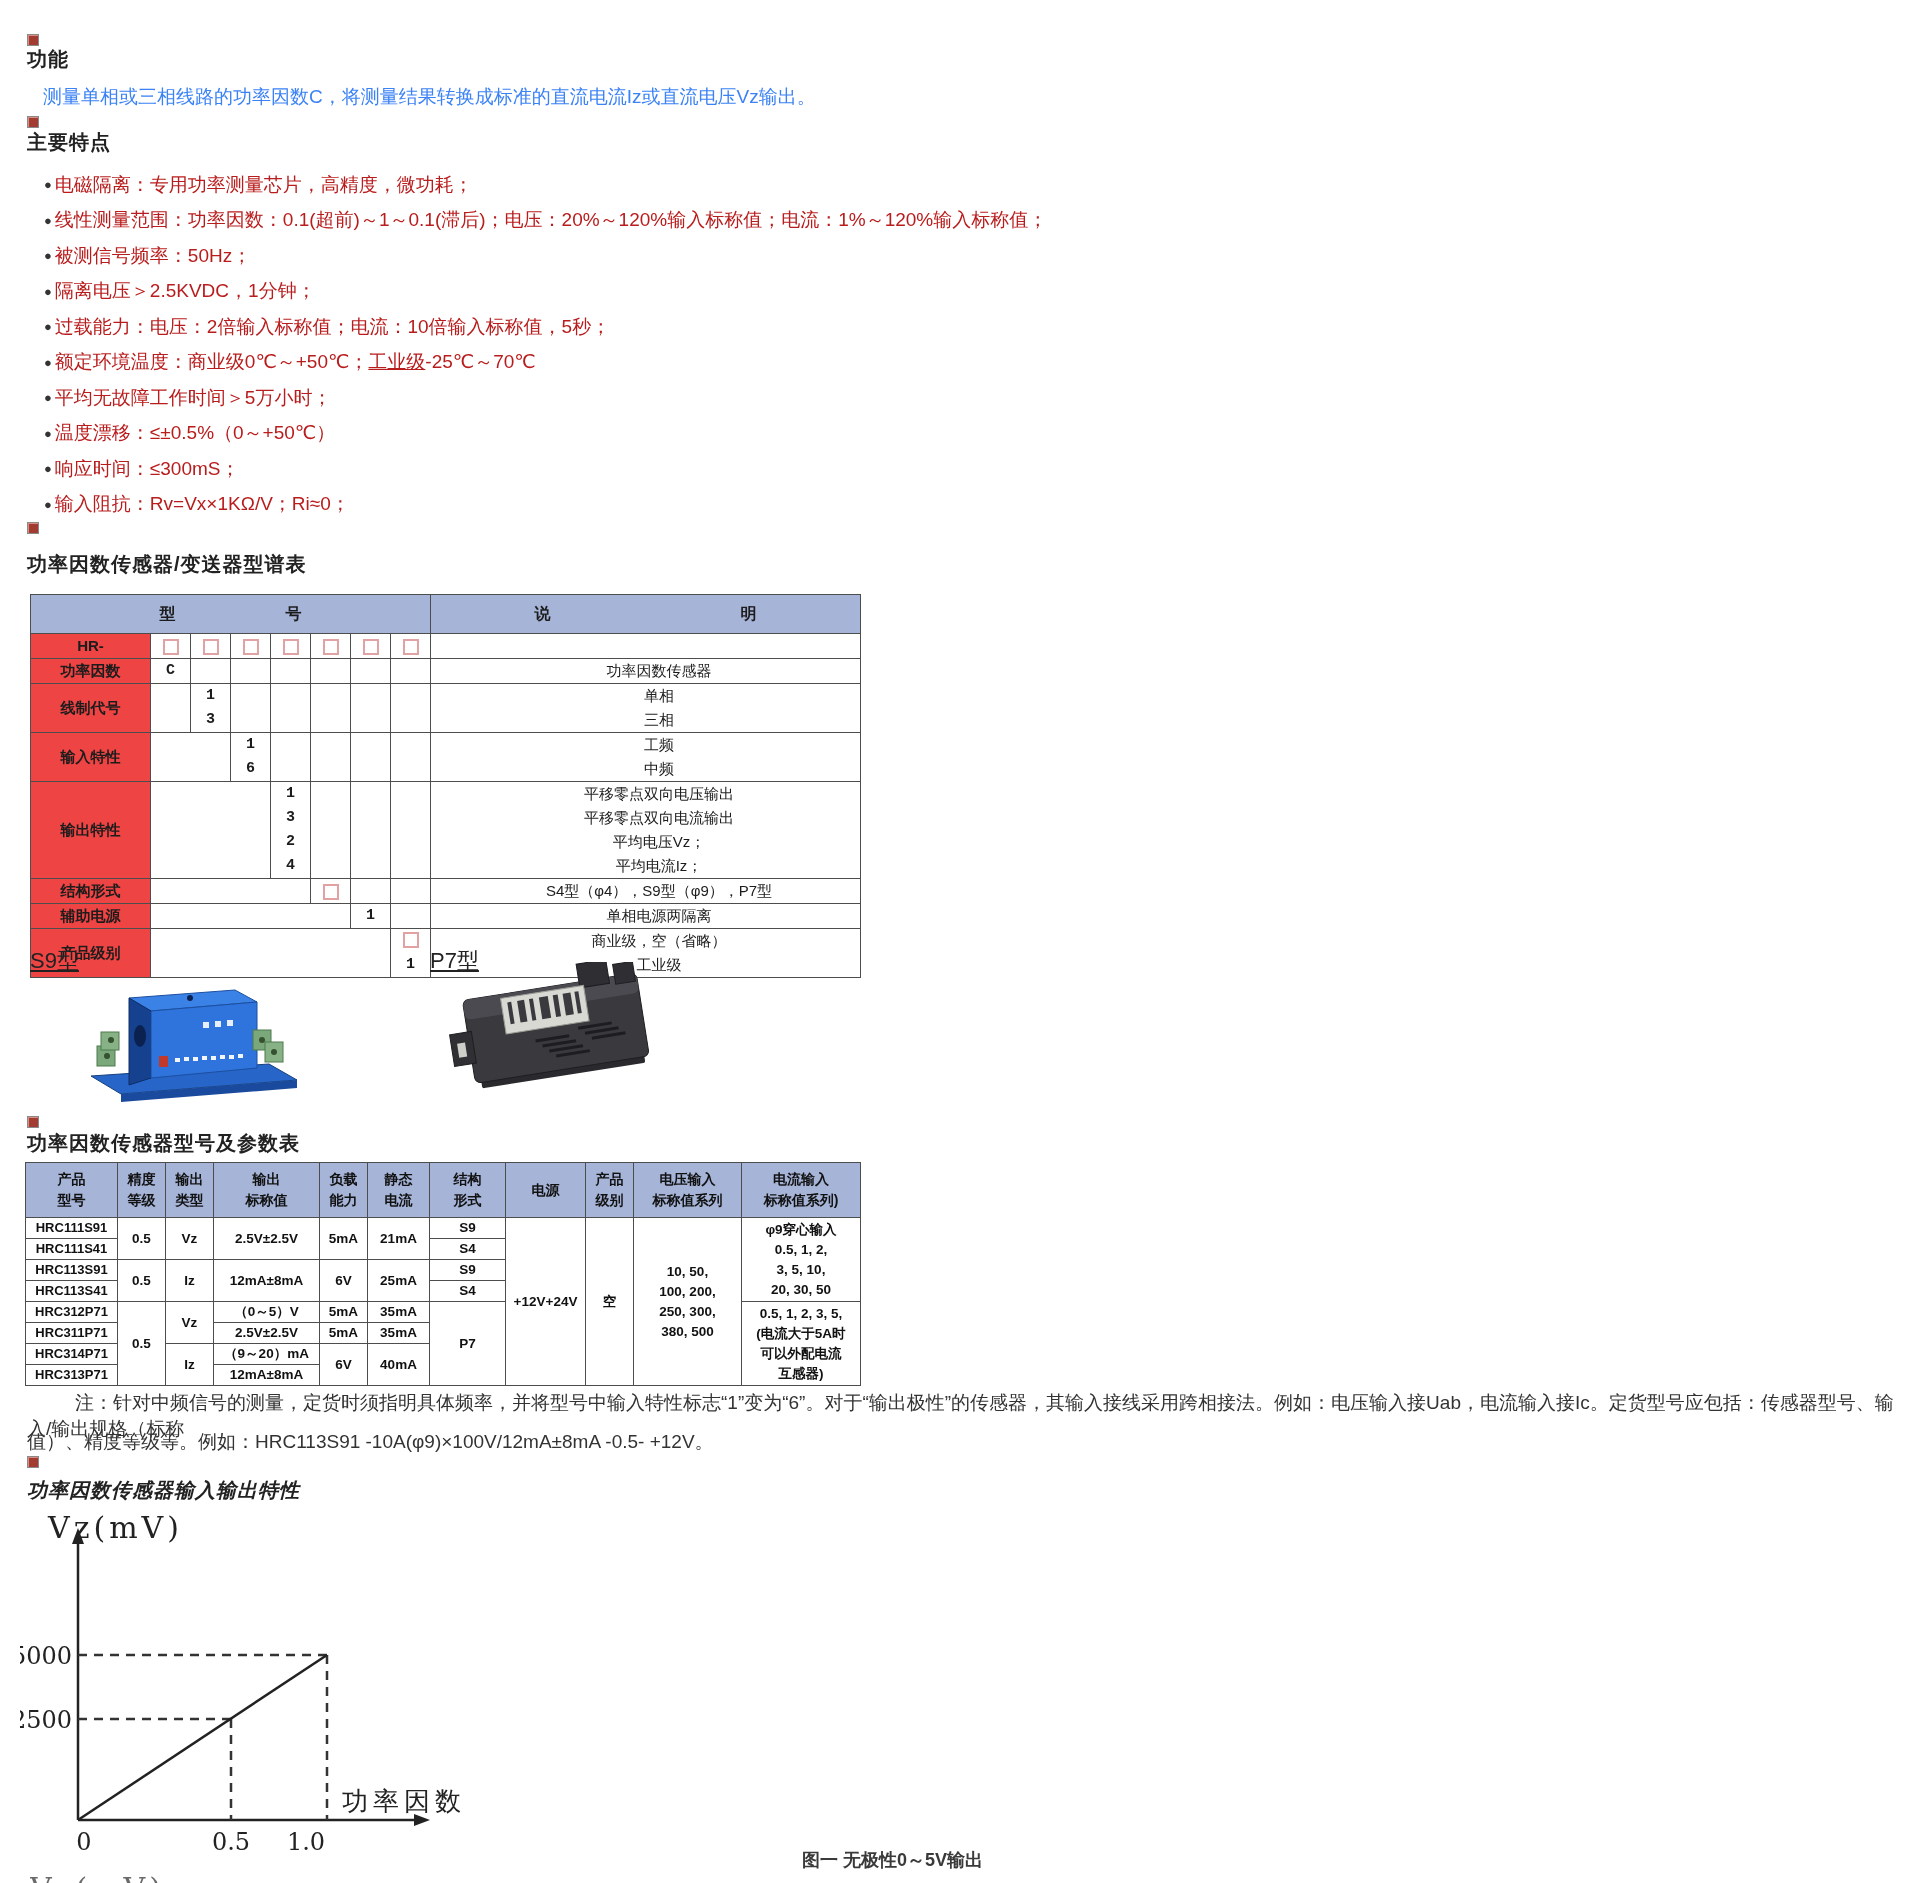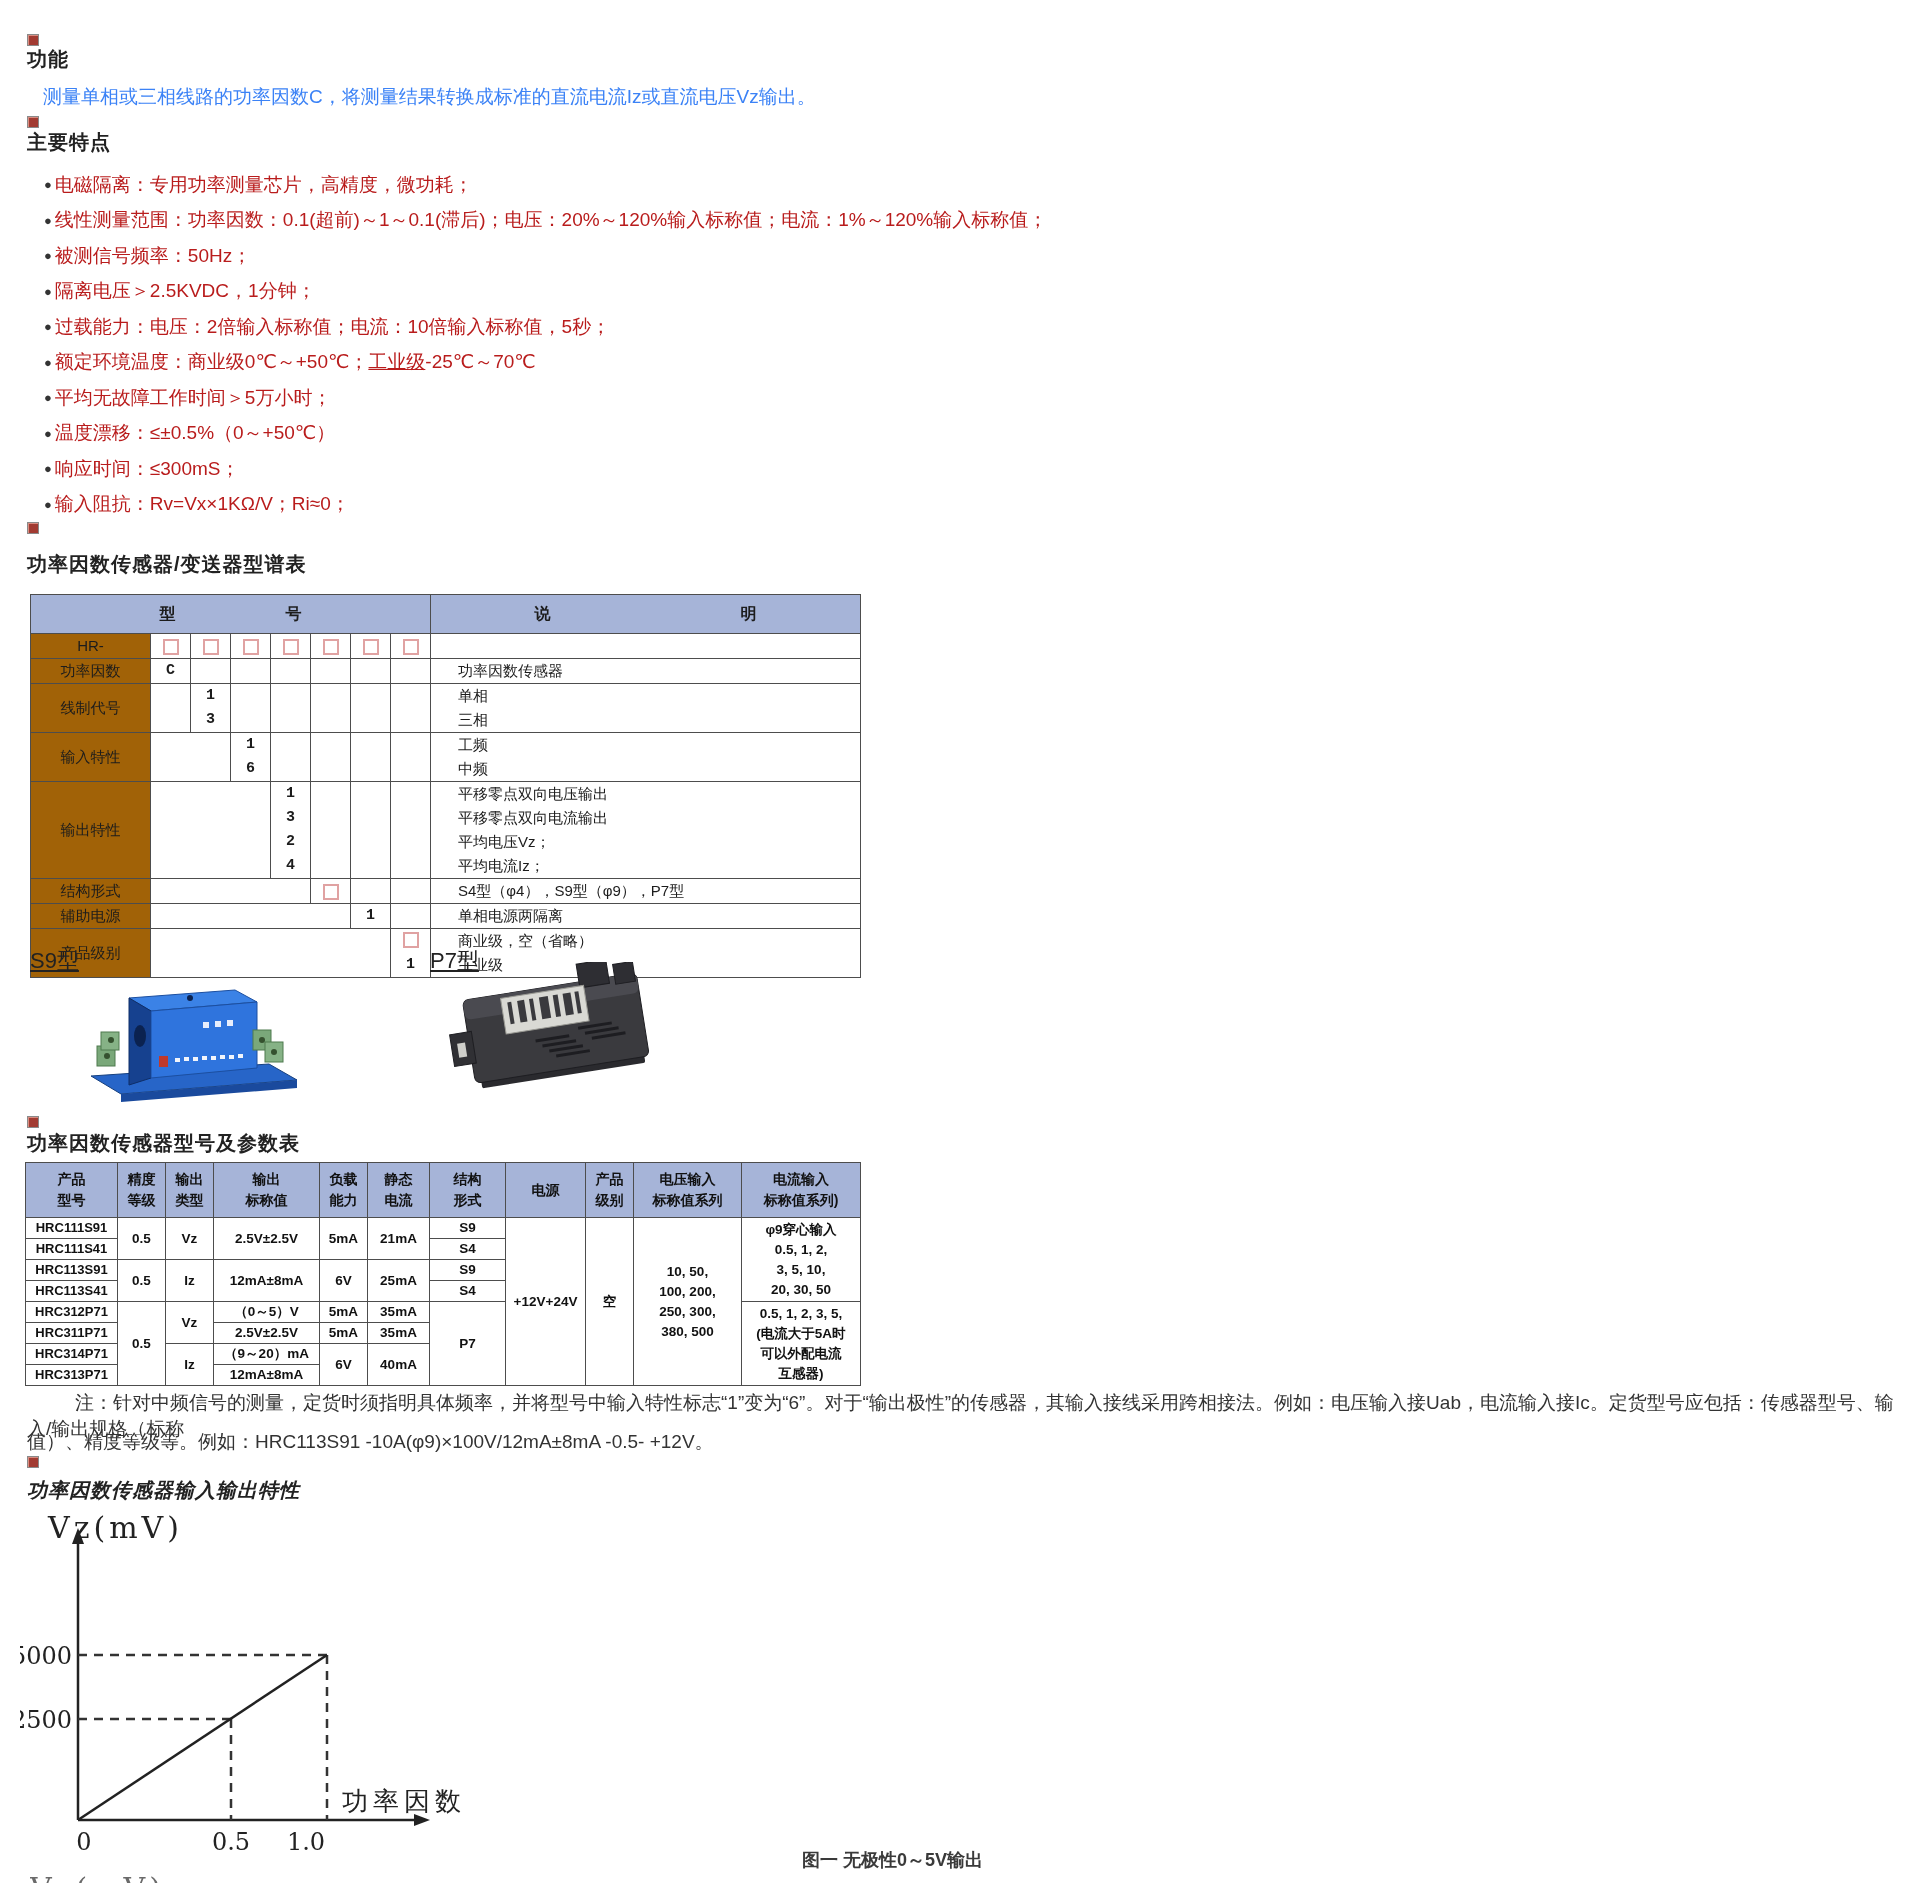--- a/index.html
+++ b/index.html
@@ -11,23 +11,23 @@
   .h{font-size:20px;font-weight:bold;color:#222;letter-spacing:1px;}
   .body-p{font-size:19px;color:#3b82f6;}
   ul.feat{margin:0;padding:0;list-style:none;}
   ul.feat li{height:35.5px;display:flex;align-items:center;font-size:19px;color:#b91c1c;}
   ul.feat li::before{content:"●";font-size:13px;margin-right:3px;color:#333;}
   .ul-part{text-decoration:underline;}
   
   table{border-collapse:collapse;table-layout:fixed;}
   .t1{width:830px;}
   .t1 td{border:1px solid #4d4d4d;padding:0;text-align:center;font-size:15px;color:#1c1c1c;line-height:24px;}
-  .t1 td.lab{background:#a16207;font-weight:normal;}
+  .t1 td.lab{background:#ef4444;font-weight:bold;}
   .t1 tr.head td{background:#a6b4d8;height:38px;font-weight:bold;font-size:16px;}
-  .t1 td.desc{text-align:left;padding-left:27px;}
+  .t1 td.desc{text-align:center;padding-left:27px;}
   .t1 .sp2{display:flex;justify-content:center;gap:110px;}
   .t1 .sp2.wide{gap:190px;}
   .cb{display:inline-block;width:12px;height:12px;border:2px solid #e0a2a2;background:#fff;vertical-align:middle;}
   .codev{font-weight:bold;font-family:"Liberation Mono","DejaVu Sans Mono",monospace;}
   
   .t2{width:835px;}
   .t2 td{border:1px solid #4d4d4d;padding:0 2px;text-align:center;font-size:13.5px;
          color:#111;line-height:20px;font-weight:bold;}
   .t2 tr.head td{background:#a6b4d8;height:54px;line-height:21px;font-size:14px;}
   .t2 .pre{white-space:pre-line;}

